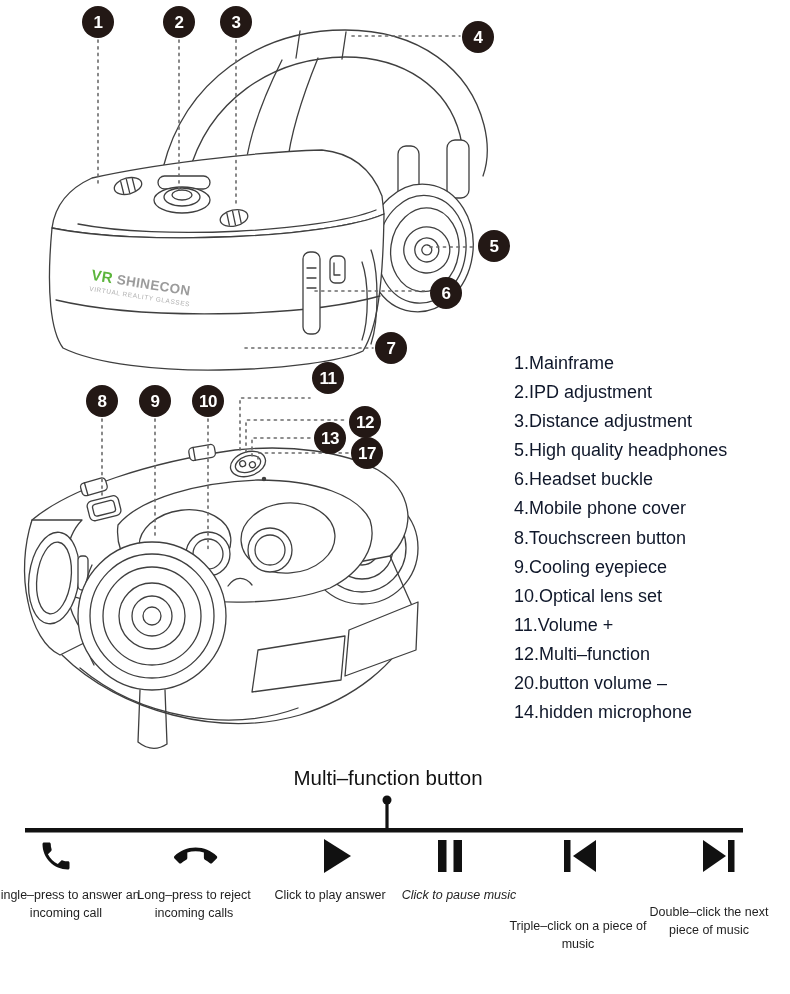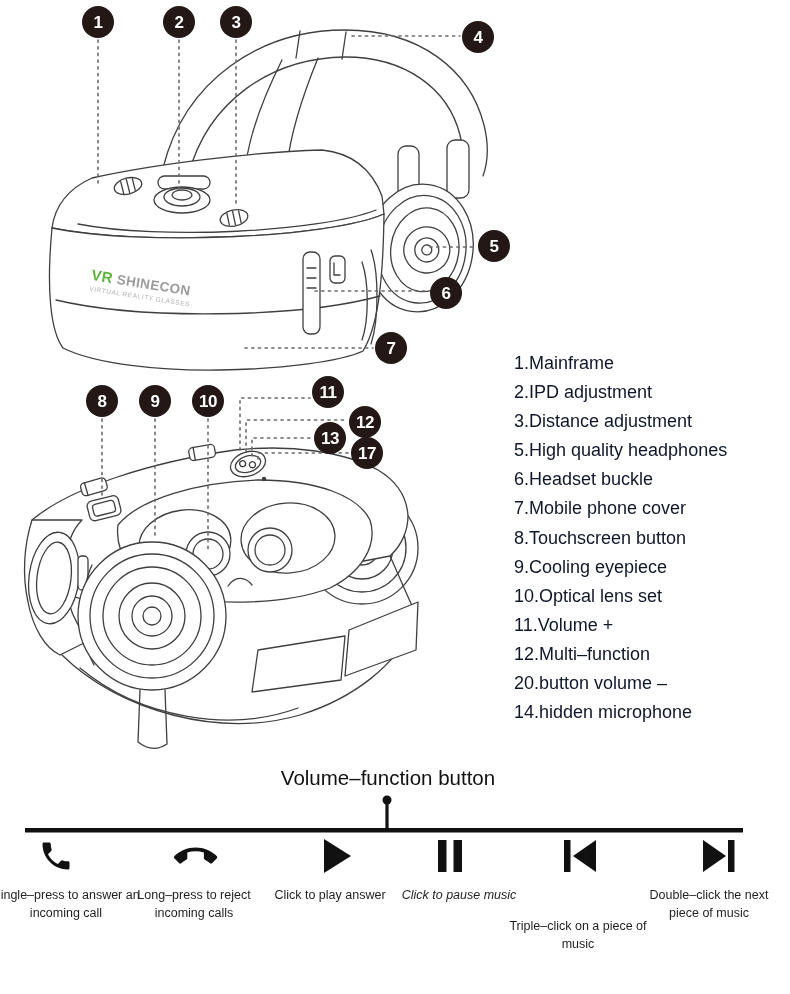--- a/index.html
+++ b/index.html
@@ -26,21 +26,21 @@
   .logo-tagline{color:#b0b0b0;font-size:6.5px;letter-spacing:0.6px;margin-top:1px;white-space:nowrap;}
   .mf-title{
     position:absolute;left:0;top:766px;width:776px;text-align:center;
     font-size:20.5px;color:#111;font-weight:500;
   }
   .mf-caption{
     position:absolute;top:886px;width:150px;text-align:center;
     font-size:12.5px;line-height:1.45;color:#1f1f1f;
   }
   .c0{left:-9px;}  .c1{left:119px;} .c2{left:255px;}
-  .c3{left:384px;font-style:italic;} .c4{left:503px;margin-top:31px;} .c5{left:634px;}
+  .c3{left:384px;font-style:italic;} .c4{left:503px;margin-top:31px;} .c5{left:634px;margin-top:17px;}
 </style>
 </head>
 <body>
 
 <div class="page">
 
   <svg class="art" width="790" height="994" viewBox="0 0 790 994">
 
     <g stroke="#3f3f3f" stroke-width="1.3" fill="none" stroke-linecap="round" stroke-linejoin="round">
 
@@ -235,42 +235,42 @@
   <div class="badge" style="left:82px;top:6px">1</div>
   <div class="badge" style="left:163px;top:6px">2</div>
   <div class="badge" style="left:220px;top:6px">3</div>
   <div class="badge" style="left:462px;top:21px">4</div>
   <div class="badge" style="left:478px;top:230px">5</div>
   <div class="badge" style="left:430px;top:277px">6</div>
   <div class="badge" style="left:375px;top:332px">7</div>
   <div class="badge" style="left:86px;top:385px">8</div>
   <div class="badge" style="left:139px;top:385px">9</div>
   <div class="badge" style="left:192px;top:385px">10</div>
-  <div class="badge" style="left:312px;top:376px">11</div>
+  <div class="badge" style="left:312px;top:362px">11</div>
   <div class="badge" style="left:349px;top:406px">12</div>
   <div class="badge" style="left:314px;top:422px">13</div>
   <div class="badge" style="left:351px;top:437px">17</div>
 
   <div class="parts-list">
     <div class="part-item">1.Mainframe</div>
     <div class="part-item">2.IPD adjustment</div>
     <div class="part-item">3.Distance adjustment</div>
     <div class="part-item">5.High quality headphones</div>
     <div class="part-item">6.Headset buckle</div>
-    <div class="part-item">7.Mobile phone cover</div>
+    <div class="part-item">4.Mobile phone cover</div>
     <div class="part-item">8.Touchscreen button</div>
     <div class="part-item">9.Cooling eyepiece</div>
     <div class="part-item">10.Optical lens set</div>
     <div class="part-item">11.Volume +</div>
     <div class="part-item">12.Multi–function</div>
     <div class="part-item">20.button volume –</div>
     <div class="part-item">14.hidden microphone</div>
   </div>
 
-  <div class="mf-title">Volume–function button</div>
+  <div class="mf-title">Multi–function button</div>
 
   <div class="mf-caption c0">Single–press to answer an incoming call</div>
   <div class="mf-caption c1">Long–press to reject incoming calls</div>
   <div class="mf-caption c2">Click to play answer</div>
   <div class="mf-caption c3">Click to pause music</div>
   <div class="mf-caption c4">Triple–click on a piece of music</div>
   <div class="mf-caption c5">Double–click the next piece of music</div>
 
 </div>
 

